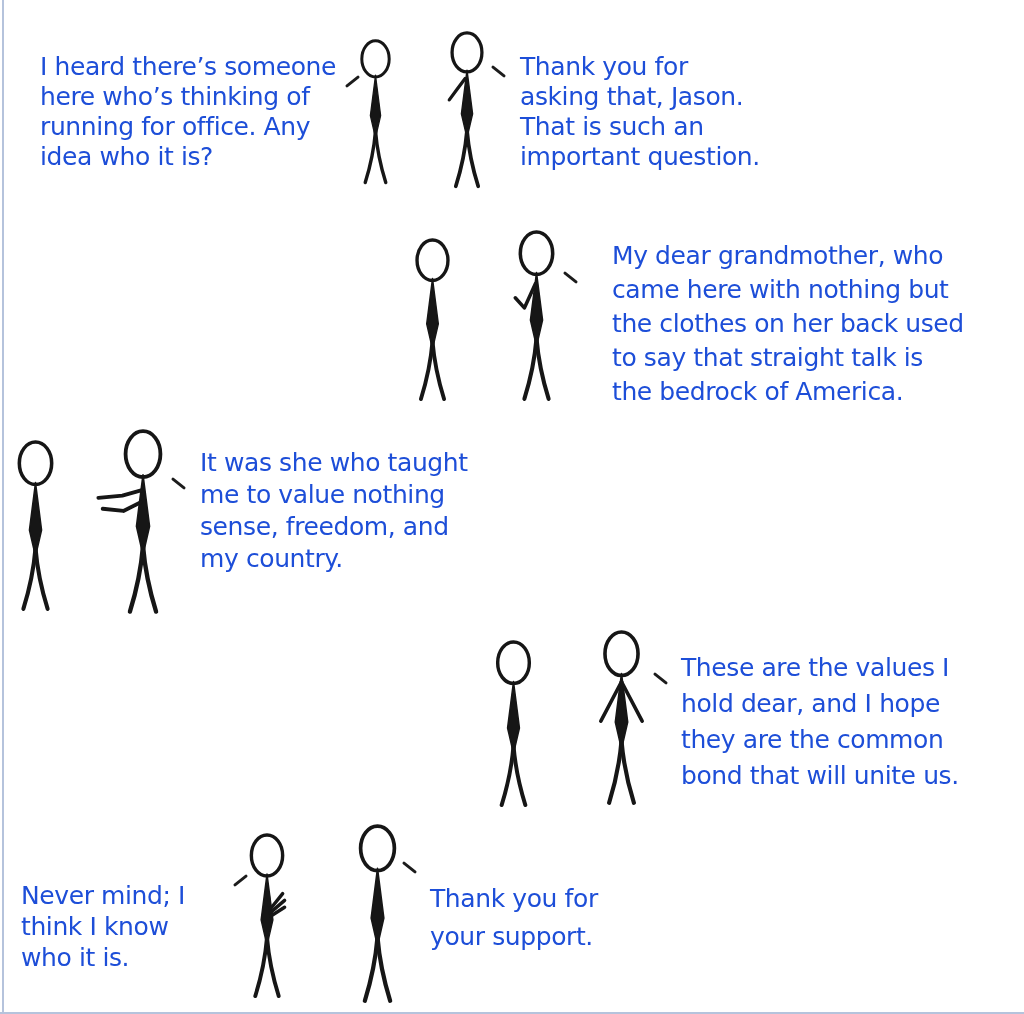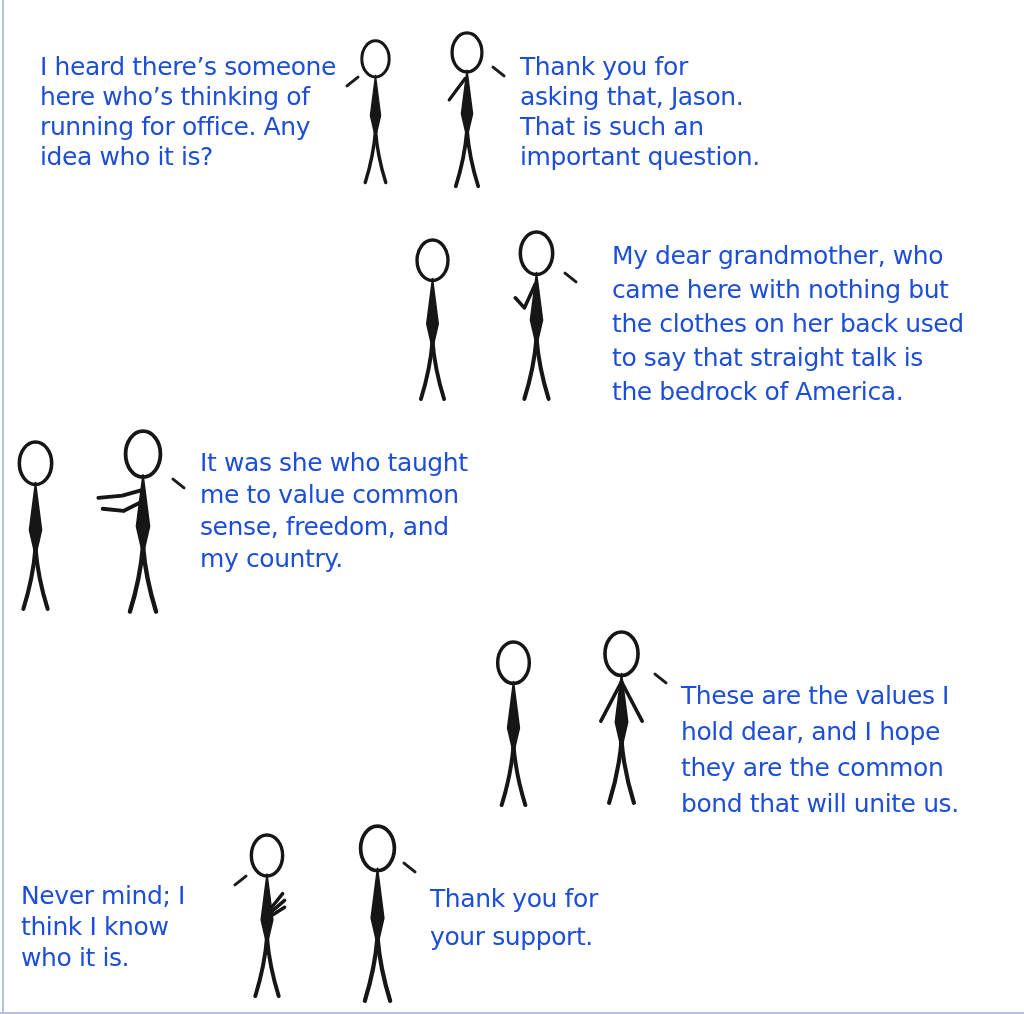--- a/index.html
+++ b/index.html
@@ -126,21 +126,21 @@
         <ellipse cx="45" cy="22" rx="16" ry="21" fill="#ffffff"></ellipse>
         <polygon points="45,41 51,88 45,114 39,88" fill="#161616" stroke-width="1.5"></polygon>
         <path d="M45,106 C43,130 38,150 33,166" stroke-width="4"></path>
         <path d="M45,106 C47,130 52,150 57,166" stroke-width="4"></path>
         <path d="M44,55 L26,60 L4,62"></path>
         <path d="M43,66 L27,74 L8,72"></path>
       </svg>
     </div>
   <div class="tick down" style="left:170px; top:482px;"></div>
   <div class="speech" style="left:200px; top:447px; line-height:32px;">It was she who taught
-me to value common
+me to value nothing
 sense, freedom, and
 my country.</div>
 
   <div class="figure" style="left:469px; top:641px; width:89px; height:168px;">
       <svg viewBox="0 0 90 170" preserveAspectRatio="none" fill="none" stroke="#161616" stroke-width="3.5" stroke-linecap="round" stroke-linejoin="round">
         <ellipse cx="45" cy="22" rx="16" ry="21" fill="#ffffff"></ellipse>
         <polygon points="45,41 51,88 45,114 39,88" fill="#161616" stroke-width="1.5"></polygon>
         <path d="M45,106 C43,130 38,150 33,166" stroke-width="4"></path>
         <path d="M45,106 C47,130 52,150 57,166" stroke-width="4"></path>
       </svg>
@@ -149,21 +149,21 @@
       <svg viewBox="0 0 90 170" preserveAspectRatio="none" fill="none" stroke="#161616" stroke-width="3.5" stroke-linecap="round" stroke-linejoin="round">
         <ellipse cx="45" cy="22" rx="16" ry="21" fill="#ffffff"></ellipse>
         <polygon points="45,41 51,88 45,114 39,88" fill="#161616" stroke-width="1.5"></polygon>
         <path d="M45,106 C43,130 38,150 33,166" stroke-width="4"></path>
         <path d="M45,106 C47,130 52,150 57,166" stroke-width="4"></path>
         <path d="M45,49 L25,87"></path>
         <path d="M45,49 L65,87"></path>
       </svg>
     </div>
   <div class="tick down" style="left:652px; top:677px;"></div>
-  <div class="speech" style="left:681px; top:650px; line-height:36px;margin-top:28px;">These are the values I
+  <div class="speech" style="left:681px; top:650px; line-height:36px;">These are the values I
 hold dear, and I hope
 they are the common
 bond that will unite us.</div>
 
   <div class="speech" style="left:21px; top:864px; line-height:31px;margin-top:16px;">Never mind; I
 think I know
 who it is.</div>
   <div class="tick up" style="left:232px; top:879px;"></div>
   <div class="figure" style="left:223px; top:834px; width:88px; height:166px;">
       <svg viewBox="0 0 90 170" preserveAspectRatio="none" fill="none" stroke="#161616" stroke-width="3.5" stroke-linecap="round" stroke-linejoin="round">

